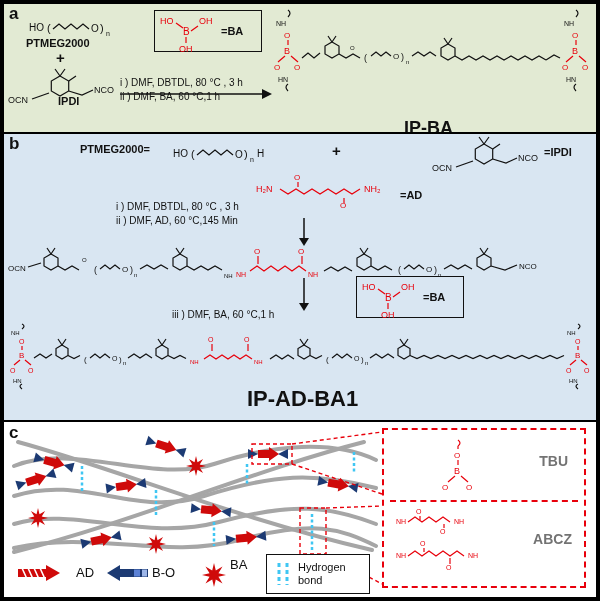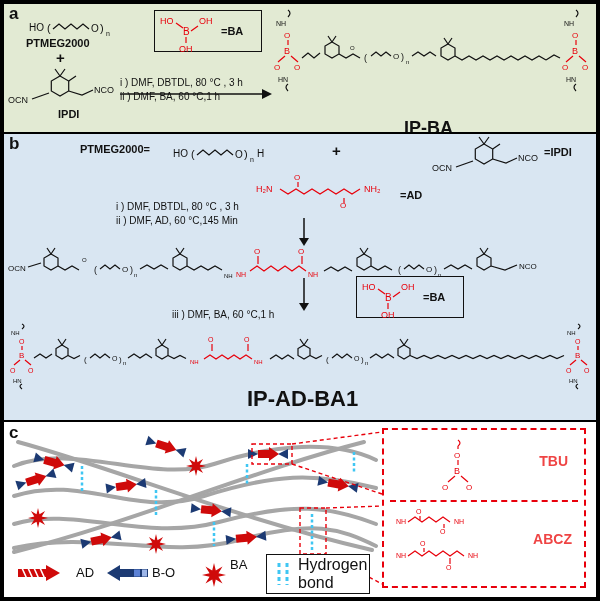--- a/index.html
+++ b/index.html
@@ -20,23 +20,23 @@
   .red text{fill:#e8000b;}
   .hex{fill:none;stroke:#111;stroke-width:1.2;}
   .cy{stroke:#3fc6f3;stroke-width:2.5;fill:none;stroke-dasharray:3,2.5;}
   .gray{stroke:#a6a6a6;stroke-width:4;fill:none;stroke-linecap:round;}
   .reddash{stroke:#e8000b;stroke-width:1.4;fill:none;stroke-dasharray:4,3;}
   .fillred{fill:#cf0a0a;}
   .fillnavy{fill:#1c3a73;}
   .fillblk{fill:#111;}
   .tbu-box{position:absolute;border:2px dashed #e8000b;background:#fff;box-sizing:border-box;z-index:2;}
   .tbu-divider{position:absolute;left:6px;right:6px;top:70px;border-top:2px dashed #e8000b;}
-  .redlabel{position:absolute;color:#ef4444;font-weight:bold;font-size:14px;line-height:1;text-align:right;}
+  .redlabel{position:absolute;color:#737373;font-weight:bold;font-size:14px;line-height:1;text-align:right;}
   .legend-box{position:absolute;border:1.5px solid #111;display:flex;align-items:center;gap:5px;padding:3px 6px;box-sizing:border-box;background:#fff;z-index:3;}
-  .legend-box .txt{font-size:16px;line-height:1.15;width:58px;white-space:normal;color:#111;}
+  .legend-box .txt{font-size:11px;line-height:1.15;width:58px;white-space:normal;color:#111;}
 </style>
 </head>
 <body>
 
 <div id="figure">
 
   <section class="panel" id="panel-a">
     <span class="t b" style="left:5px;top:1px;font-size:17px">a</span>
 
     <svg class="asvg" style="left:24px;top:8px" width="130" height="26">
@@ -51,21 +51,21 @@
     <span class="t b" style="left:52px;top:46px;font-size:15px">+</span>
 
     <svg class="asvg" style="left:4px;top:62px" width="150" height="42">
       <text x="0" y="37" font-size="9">OCN</text>
       <path class="s" d="M24,33 L41,27"></path>
       <polygon class="hex" points="52,10 60.7,15 60.7,25 52,30 43.3,25 43.3,15"></polygon>
       <path class="s" d="M52,10 L47,3 M52,10 L57,3 M60.7,15 L68,10"></path>
       <path class="s" d="M60.7,25 L74,29 L85,24"></path>
       <text x="86" y="27" font-size="9">NCO</text>
     </svg>
-    <span class="t b" style="left:54px;top:105px;font-size:11px">IPDI</span>
+    <span class="t b" style="left:54px;top:92px;font-size:11px">IPDI</span>
 
     <div class="box" style="left:150px;top:6px;width:108px;height:42px">
       <svg class="asvg red" style="left:0;top:0" width="108" height="42">
         <text x="5" y="13" font-size="9">HO</text>
         <path class="s" d="M21,12 L28,17"></path>
         <text x="28" y="24" font-size="10">B</text>
         <path class="s" d="M36,20 L43,15 M31,26 L31,32"></path>
         <text x="44" y="13" font-size="9">OH</text>
         <text x="24" y="41" font-size="9">OH</text>
       </svg>

